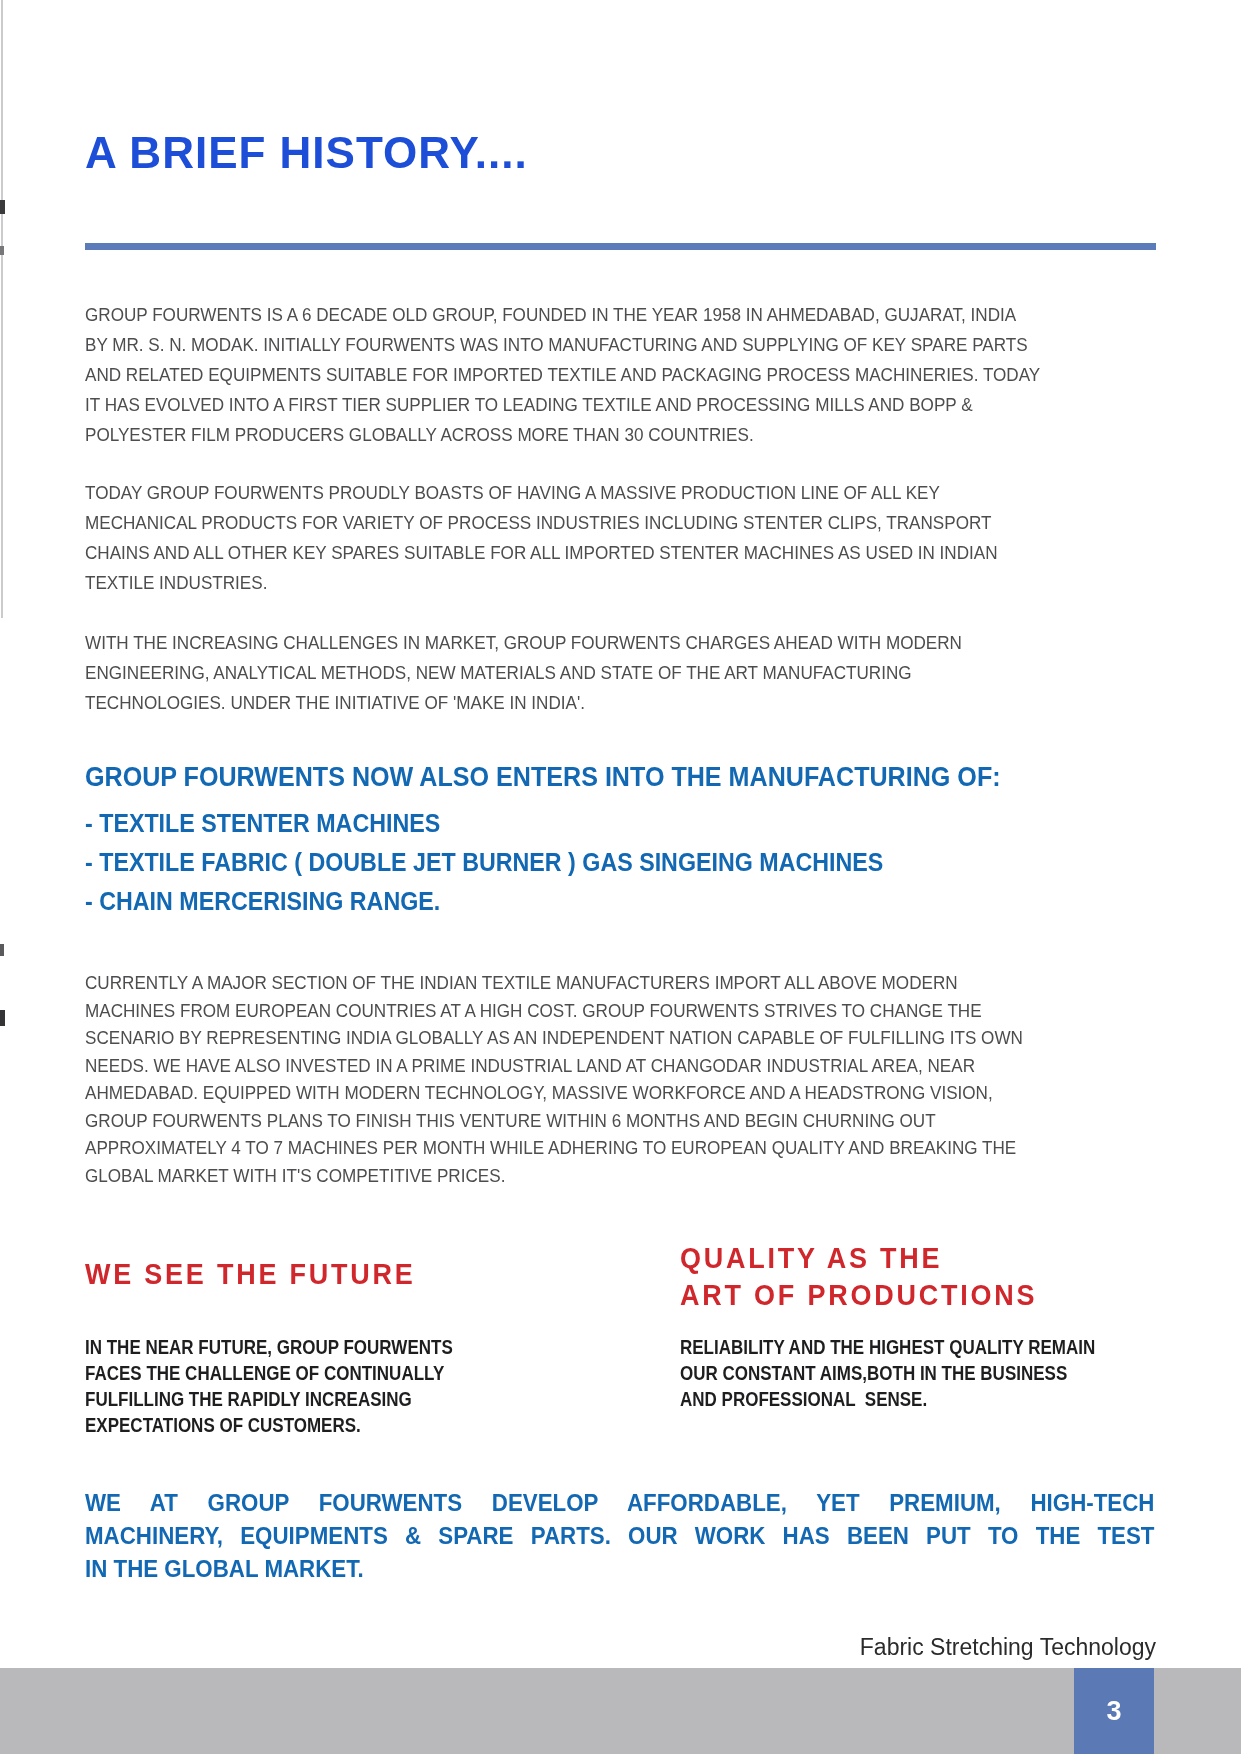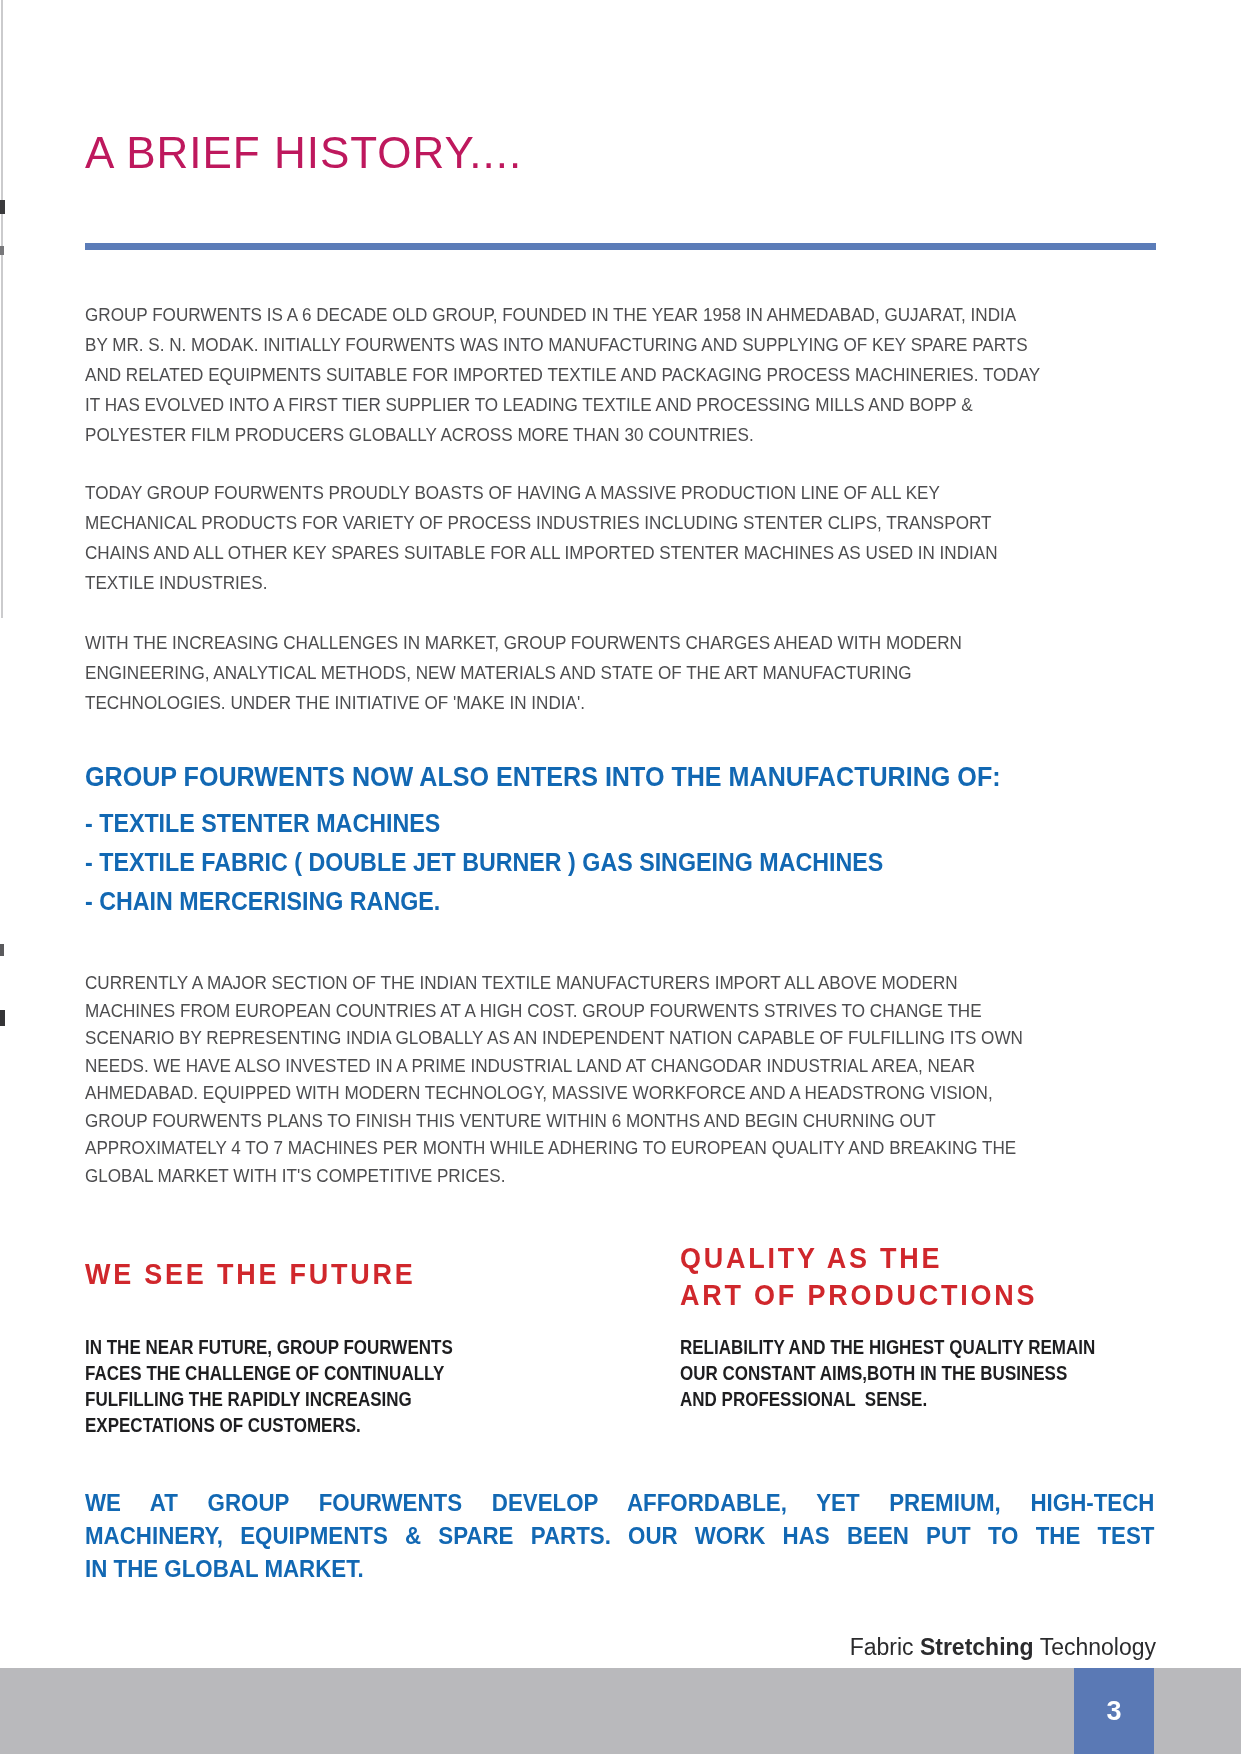--- a/index.html
+++ b/index.html
@@ -6,22 +6,22 @@
   .page {
     position:relative; width:1241px; height:1754px; margin:0 auto;
     background:#ffffff; overflow:hidden;
     font-family:"Liberation Sans","DejaVu Sans",sans-serif;
   }
   .abs { position:absolute; }
   .line { white-space:pre-wrap; }
 
   
   .doc-title {
-    left:85px; top:128px; font-size:44px; font-weight:normal;
-    letter-spacing:1px; color:#be185d;
+    left:85px; top:128px; font-size:44px; font-weight:bold;
+    letter-spacing:1px; color:#1d4ed8;
   }
   .title-rule { left:85px; top:243px; width:1071px; height:7px; background:#5b7cb8; }
 
   
   .bodypara {
     left:85px; color:#4d4d4f; font-size:19px; line-height:30px;
     transform:scaleX(0.90); transform-origin:left top;
   }
   .p1 { top:300px; }
   .p2 { top:478px; }
@@ -59,21 +59,21 @@
     left:85px; top:1486px; width:1150px; color:#1268b3; font-weight:bold;
     font-size:24px; line-height:33px; transform:scaleX(0.93); transform-origin:left top;
   }
   .closing .j { text-align:justify; text-align-last:justify; }
 
   
   .brand-line {
     left:600px; top:1634px; width:556px; text-align:right;
     font-size:23px; color:#2b2b2d; font-weight:normal;
   }
-  .brand-line .b { font-weight:bold; }
+  .brand-line .b { font-weight:normal; }
   .footer-bar { left:0; top:1668px; width:1241px; height:86px; background:#b9b9bc; }
   .page-box {
     left:1074px; top:1668px; width:80px; height:86px; background:#5a79b5;
     display:flex; align-items:center; justify-content:center;
     color:#ffffff; font-size:27px; font-weight:bold;
   }
 
   
   .edge-line { left:1px; top:0; width:2px; height:618px; background:#cbcbcd; }
   .speck1 { left:0; top:200px; width:5px; height:14px; background:#3a3a3c; }

